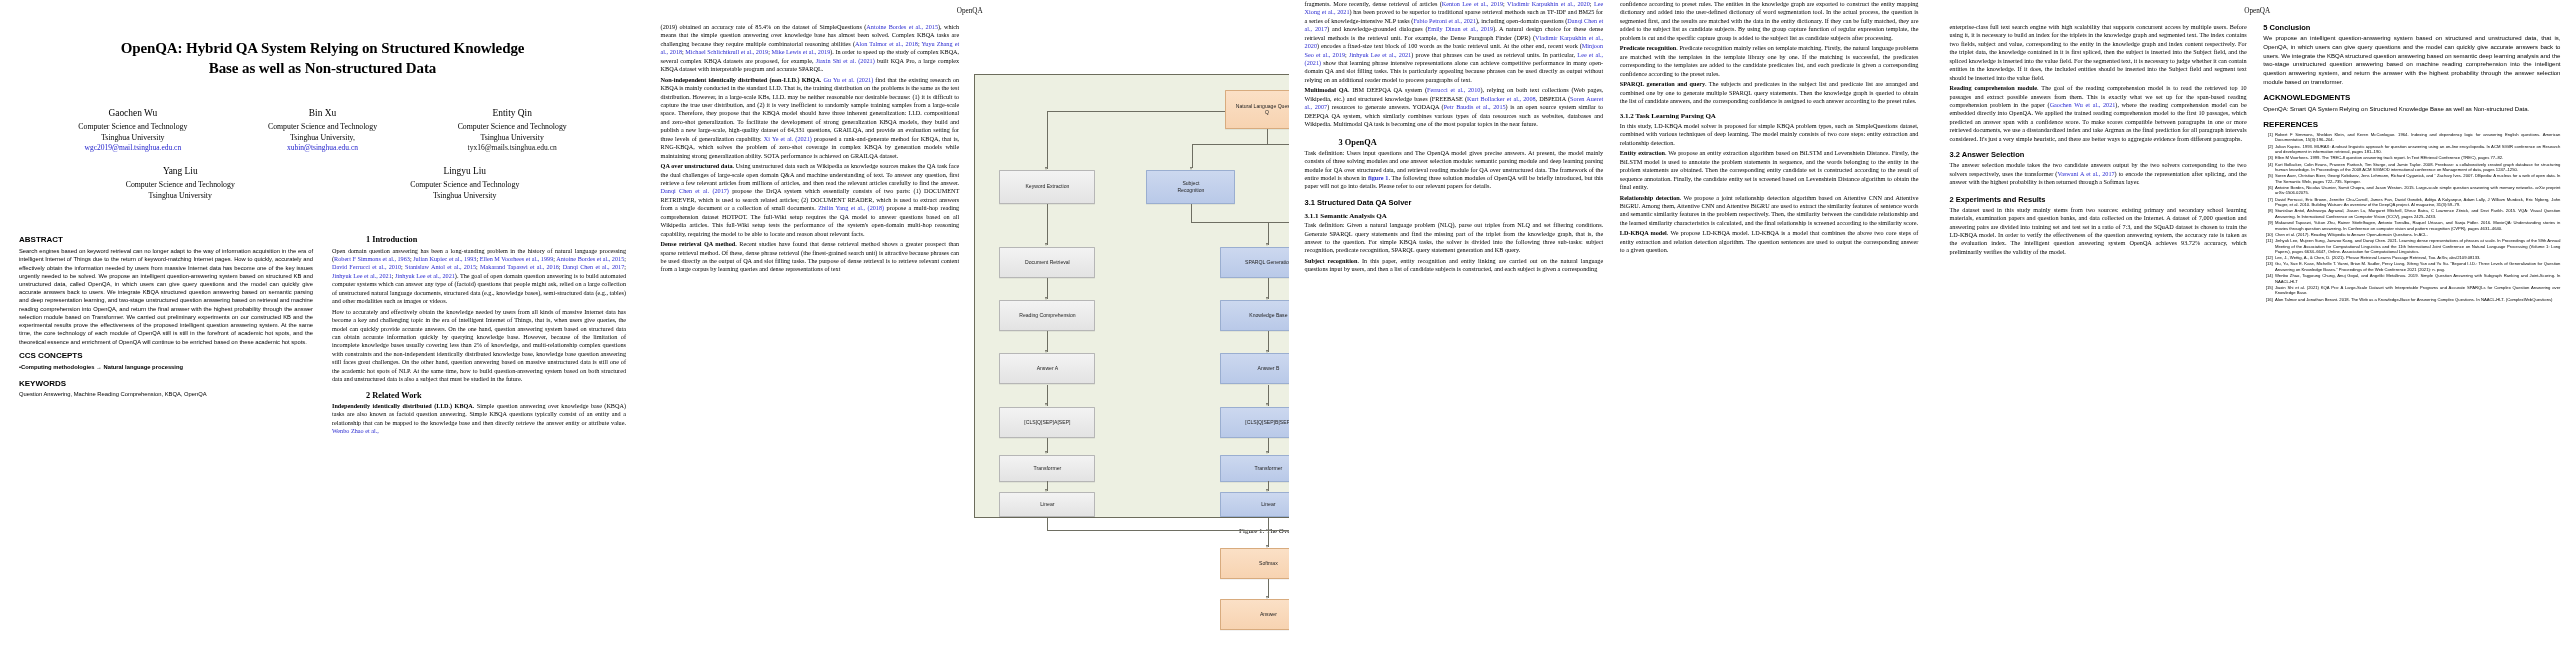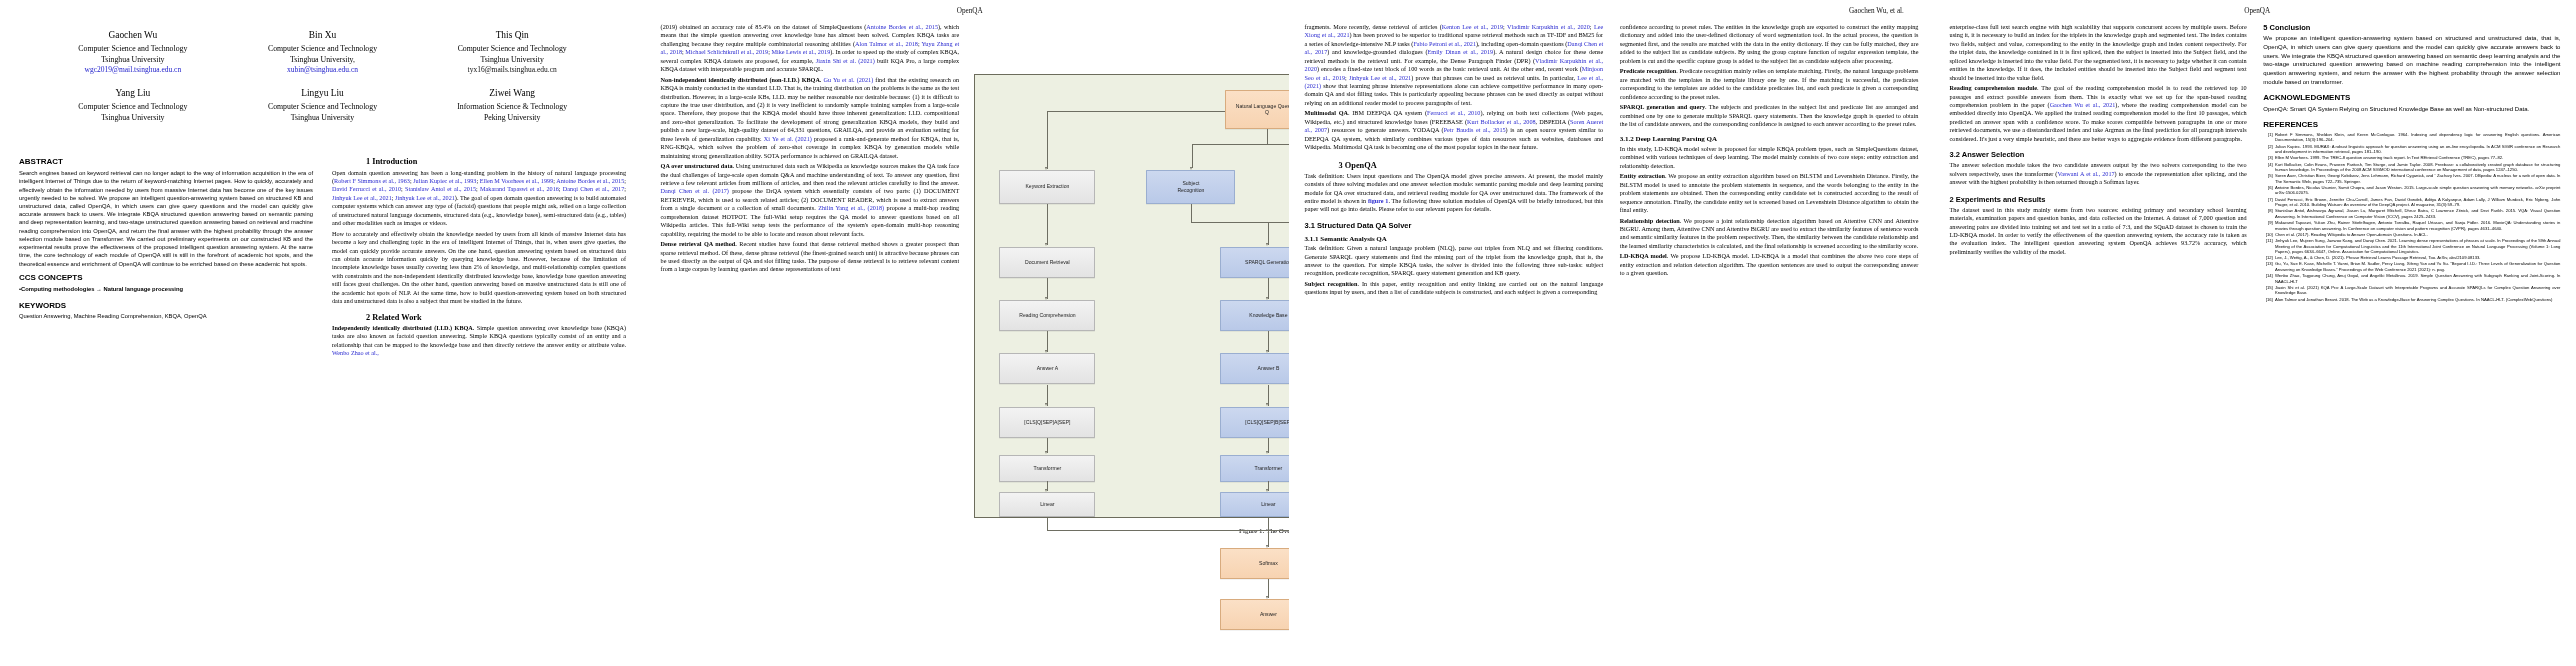--- a/index.html
+++ b/index.html
@@ -130,57 +130,56 @@
   .ref .rn{width:9.4px;flex:none;text-align:right;padding-right:2.2px;}
   .ref .rt{flex:1;text-align:justify;}
 </style>
 </head>
 <body>
 
 <div class="canvas">
 
   <div class="page p1">
 
+    <div class="title">
+      <span>OpenQA: Hybrid QA System Relying on Structured Knowledge</span><br>
+      <span>Base as well as Non-structured Data</span>
+    </div>
 
     <div class="authors">
       <div class="aucol">
         <div class="auname">Gaochen Wu</div>
         <div class="auaff">Computer Science and Technology</div>
         <div class="auaff">Tsinghua University</div>
         <div class="aumail">wgc2019@mail.tsinghua.edu.cn</div>
       </div>
       <div class="aucol">
         <div class="auname">Bin Xu</div>
         <div class="auaff">Computer Science and Technology</div>
         <div class="auaff">Tsinghua University,</div>
         <div class="aumail">xubin@tsinghua.edu.cn</div>
       </div>
       <div class="aucol">
-        <div class="auname">This Qin</div>
+        <div class="auname">Entity Qin</div>
         <div class="auaff">Computer Science and Technology</div>
         <div class="auaff">Tsinghua University</div>
         <div class="aumail plain">tyx16@mails.tsinghua.edu.cn</div>
       </div>
     </div>
 
     <div class="authors aurow2">
       <div class="aucol">
         <div class="auname">Yang Liu</div>
         <div class="auaff">Computer Science and Technology</div>
         <div class="auaff">Tsinghua University</div>
       </div>
       <div class="aucol">
         <div class="auname">Lingyu Liu</div>
         <div class="auaff">Computer Science and Technology</div>
         <div class="auaff">Tsinghua University</div>
-      </div>
-      <div class="aucol">
-        <div class="auname">Ziwei Wang</div>
-        <div class="auaff">Information Science &amp; Technology</div>
-        <div class="auaff">Peking University</div>
       </div>
     </div>
 
     <div class="cols p1cols">
       <div class="col">
         <h2 class="sec">ABSTRACT</h2>
         <p class="abs">Search engines based on keyword retrieval can no longer adapt to the way of information acquisition in the era of intelligent Internet of Things due to the return of keyword-matching Internet pages. How to quickly, accurately and effectively obtain the information needed by users from massive Internet data has become one of the key issues urgently needed to be solved. We propose an intelligent question-answering system based on structured KB and unstructured data, called OpenQA, in which users can give query questions and the model can quickly give accurate answers back to users. We integrate KBQA structured question answering based on semantic parsing and deep representation learning, and two-stage unstructured question answering based on retrieval and machine reading comprehension into OpenQA, and return the final answer with the highest probability through the answer selection module based on Transformer. We carried out preliminary experiments on our constructed KB and the experimental results prove the effectiveness of the proposed intelligent question answering system. At the same time, the core technology of each module of OpenQA still is still in the forefront of academic hot spots, and the theoretical essence and enrichment of OpenQA will continue to be enriched based on these academic hot spots.</p>
 
         <h2 class="sec">CCS CONCEPTS</h2>
         <p class="ccs">•Computing        methodologies        →        Natural        language processing</p>
@@ -379,23 +378,20 @@
               <span>Answer</span>
             </div>
 
         </div>
       </div>
       <div class="figcap">Figure 1: The Overall Architecture of OpenQA</div>
     </div>
   </div>
 
   <div class="page p3">
-    <div class="runhead right">
-      <span class="rh-inner">Gaochen Wu, et al.</span>
-    </div>
 
     <div class="cols">
       <div class="col">
         <p class="body"><span>fragments. More recently, dense retrieval of articles (</span><span class="cite">Kenton Lee et al., 2019</span><span>; </span><span class="cite">Vladimir Karpukhin et al., 2020</span><span>; </span><span class="cite">Lee Xiong et al., 2021</span><span>) has been proved to be superior to traditional sparse retrieval methods such as TF-IDF and BM25 for a series of knowledge-intensive NLP tasks (</span><span class="cite">Fabio Petroni et al., 2021</span><span>), including open-domain questions (</span><span class="cite">Danqi Chen et al., 2017</span><span>) and knowledge-grounded dialogues (</span><span class="cite">Emily Dinan et al., 2019</span><span>). A natural design choice for these dense retrieval methods is the retrieval unit. For example, the Dense Paragraph Finder (DPR) (</span><span class="cite">Vladimir Karpukhin et al., 2020</span><span>) encodes a fixed-size text block of 100 words as the basic retrieval unit. At the other end, recent work (</span><span class="cite">Minjoon Seo et al., 2019</span><span>; </span><span class="cite">Jinhyuk Lee et al., 2021</span><span>) prove that phrases can be used as retrieval units. In particular, </span><span class="cite">Lee et al., (2021)</span><span> show that learning phrase intensive representations alone can achieve competitive performance in many open-domain QA and slot filling tasks. This is particularly appealing because phrases can be used directly as output without relying on an additional reader model to process paragraphs of text.</span></p>
 
         <p class="body"><b class="lead">Multimodal QA</b><span>. IBM DEEPQA QA system (</span><span class="cite">Ferrucci et al., 2010</span><span>), relying on both text collections (Web pages, Wikipedia, etc.) and structured knowledge bases (FREEBASE (</span><span class="cite">Kurt Bollacker et al., 2008</span><span>, DBPEDIA (</span><span class="cite">Soren Aueret al., 2007</span><span>) resources to generate answers. YODAQA (</span><span class="cite">Petr Baudis et al., 2015</span><span>) is an open source system similar to DEEPQA QA system, which similarly combines various types of data resources such as websites, databases and Wikipedia. Multimodal QA task is becoming one of the most popular topics in the near future.</span></p>
 
         <h2 class="secnum" style="margin-top:9px">3   OpenQA</h2>
         <p class="body"><span>Task definition: Users input questions and The OpenQA model gives precise answers. At present, the model mainly consists of three solving modules and one answer selection module: semantic parsing module and deep learning parsing module for QA over structured data, and retrieval reading module for QA over unstructured data. The framework of the entire model is shown in </span><b class="cite">figure 1</b><span>. The following three solution modules of OpenQA will be briefly introduced, but this paper will not go into details. Please refer to our relevant papers for details.</span></p>
 
@@ -403,21 +399,21 @@
         <h3 class="subser">3.1.1 Semantic Analysis QA</h3>
         <p class="body">Task definition: Given a natural language problem (NLQ), parse out triples from NLQ and set filtering conditions. Generate SPARQL query statements and find the missing part of the triplet from the knowledge graph, that is, the answer to the question. For simple KBQA tasks, the solver is divided into the following three sub-tasks: subject recognition, predicate recognition, SPARQL query statement generation and KB query.</p>
         <p class="body"><b class="lead">Subject recognition</b><span>. In this paper, entity recognition and entity linking are carried out on the natural language questions input by users, and then a list of candidate subjects is constructed, and each subject is given a corresponding</span></p>
       </div>
 
       <div class="col">
         <p class="body">confidence according to preset rules. The entities in the knowledge graph are exported to construct the entity mapping dictionary and added into the user-defined dictionary of word segmentation tool. In the actual process, the question is segmented first, and the results are matched with the data in the entity dictionary. If they can be fully matched, they are added to the subject list as candidate subjects. By using the group capture function of regular expression template, the problem is cut and the specific capture group is added to the subject list as candidate subjects after processing.</p>
         <p class="body"><b class="lead">Predicate recognition</b><span>. Predicate recognition mainly relies on template matching. Firstly, the natural language problems are matched with the templates in the template library one by one. If the matching is successful, the predicates corresponding to the templates are added to the candidate predicates list, and each predicate is given a corresponding confidence according to the preset rules.</span></p>
         <p class="body"><b class="lead">SPARQL generation and query</b><span>. The subjects and predicates in the subject list and predicate list are arranged and combined one by one to generate multiple SPARQL query statements. Then the knowledge graph is queried to obtain the list of candidate answers, and the corresponding confidence is assigned to each answer according to the preset rules.</span></p>
 
-        <h3 class="subser" style="margin-top:6.7px">3.1.2 Deep Learning Parsing QA</h3>
+        <h3 class="subser" style="margin-top:6.7px">3.1.2 Task Learning Parsing QA</h3>
         <p class="body">In this study, LD-KBQA model solver is proposed for simple KBQA problem types, such as SimpleQuestions dataset, combined with various techniques of deep learning. The model mainly consists of two core steps: entity extraction and relationship detection.</p>
         <p class="body"><b class="lead">Entity extraction</b><span>. We propose an entity extraction algorithm based on BiLSTM and Levenshtein Distance. Firstly, the BiLSTM model is used to annotate the problem statements in sequence, and the words belonging to the entity in the problem statements are obtained. Then the corresponding entity candidate set is constructed according to the result of sequence annotation. Finally, the candidate entity set is screened based on Levenshtein Distance algorithm to obtain the final entity.</span></p>
         <p class="body"><b class="lead">Relationship detection</b><span>. We propose a joint relationship detection algorithm based on Attentive CNN and Attentive BiGRU. Among them, Attentive CNN and Attentive BiGRU are used to extract the similarity features of sentence words and semantic similarity features in the problem respectively. Then, the similarity between the candidate relationship and the learned similarity characteristics is calculated, and the final relationship is screened according to the similarity score.</span></p>
         <p class="body"><b class="lead">LD-KBQA model</b><span>. We propose LD-KBQA model. LD-KBQA is a model that combines the above two core steps of entity extraction and relation detection algorithm. The question sentences are used to output the corresponding answer to a given question.</span></p>
       </div>
     </div>
   </div>
 
   <div class="page p4">
     <div class="runhead left">

